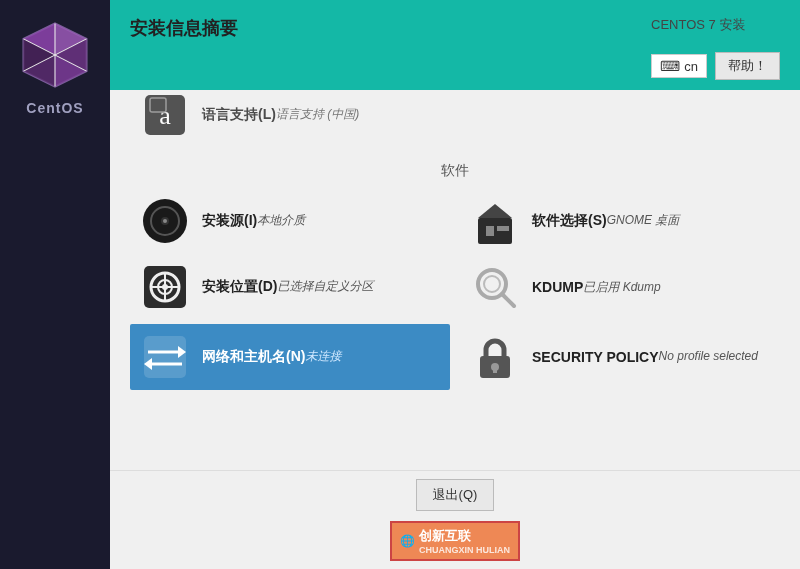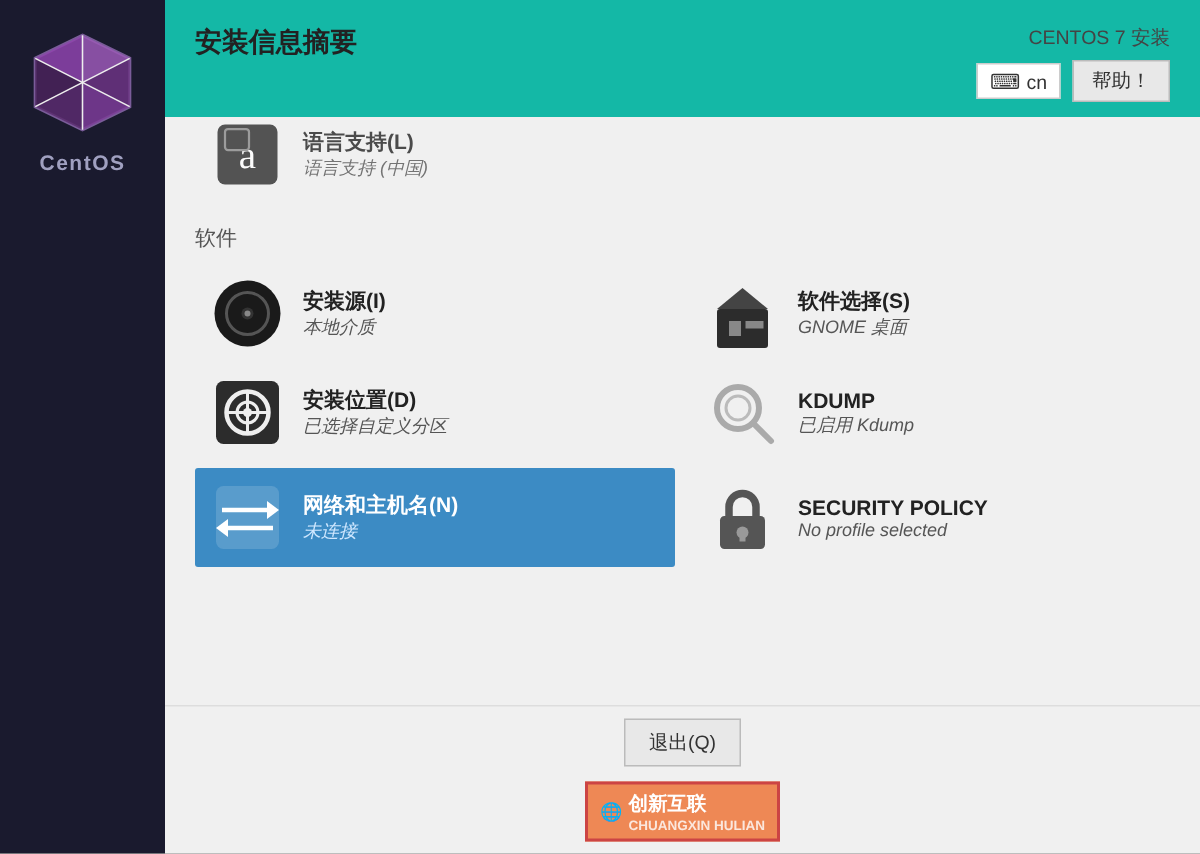--- a/index.html
+++ b/index.html
@@ -51,22 +51,21 @@
       background: #14b8a6;
     }
     .header-title {
       font-size: 18px;
       font-weight: bold;
       color: #222;
     }
     .header-right {
       display: flex;
       flex-direction: column;
-      align-items: flex-end;
-      gap: 6px;
+      gap: 18px;
     }
     .centos7-label {
       font-size: 13px;
       color: #444;
     }
     .lang-row {
       display: flex;
       align-items: center;
       gap: 8px;
     }
@@ -99,20 +98,21 @@
       padding: 0 20px 10px 20px;
       position: relative;
     }
 
     
     .section-label {
       font-size: 14px;
       color: #555;
       margin: 14px 0 8px 0;
       font-weight: normal;
+      text-align: center;
     }
 
     
     .items-grid {
       display: grid;
       grid-template-columns: 1fr 1fr;
       gap: 4px 10px;
     }
 
     .install-item {
@@ -137,21 +137,21 @@
     .item-icon {
       width: 50px;
       height: 50px;
       flex-shrink: 0;
       display: flex;
       align-items: center;
       justify-content: center;
     }
     .item-text {
       display: flex;
-      flex-direction: column;
+      flex-direction: row;
     }
     .item-title {
       font-size: 14px;
       font-weight: bold;
       color: #222;
     }
     .item-sub {
       font-size: 12px;
       color: #555;
       font-style: italic;

